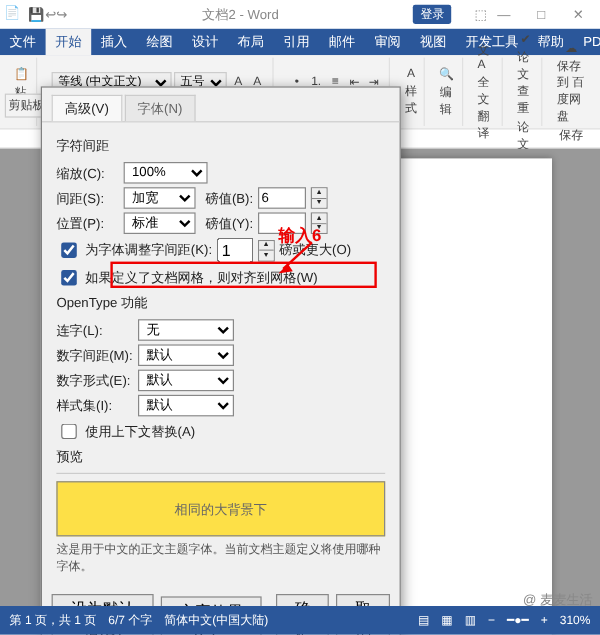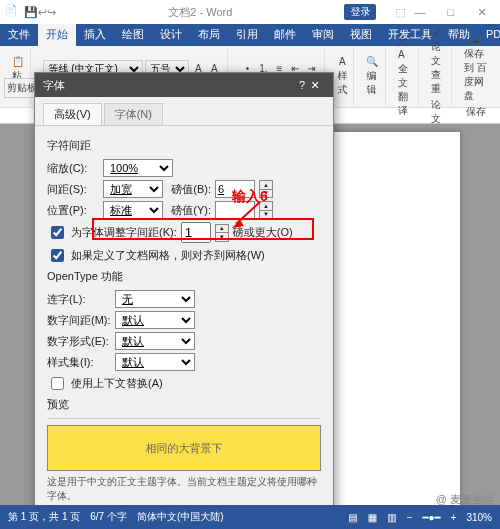--- a/index.html
+++ b/index.html
@@ -29,21 +29,21 @@
   .dlg-title .sp{flex:1;}
   .dlg-title .close{cursor:pointer;width:20px;text-align:center;}
   .dlg-tabs{display:flex;border-bottom:1px solid #ccc;padding:6px 8px 0;gap:2px;}
   .dlg-tabs .dt{padding:3px 10px;border:1px solid #ccc;border-bottom:none;background:#f8f8f8;cursor:pointer;}
   .dlg-tabs .dt:not(.active){background:#e8e8e8;color:#666;}
   .dlg-body{padding:8px 12px;}
   .section-label{margin:4px 0 6px;}
   .row{display:flex;align-items:center;margin:3px 0;gap:4px;}
   .row label{min-width:52px;text-align:left;}
   .row label.rt{min-width:44px;text-align:right;}
-  .row select,.row input[type=text]{height:18px;font-size:11px;border:1px solid #888;background:#fff;padding:0 2px;text-decoration:underline;}
+  .row select,.row input[type=text]{height:18px;font-size:11px;border:1px solid #888;background:#fff;padding:0 2px;}
   .spin{display:inline-flex;flex-direction:column;border:1px solid #888;height:18px;width:14px;}
   .spin span{flex:1;display:flex;align-items:center;justify-content:center;font-size:6px;background:#eee;cursor:pointer;}
   .spin span:first-child{border-bottom:1px solid #888;}
   .chk{display:flex;align-items:center;gap:4px;margin:3px 0;}
   .chk input{accent-color:#2b579a;}
   .hr{border-top:1px solid #ccc;margin:6px 0;}
   .preview{border:1px solid #888;height:46px;background:#fde047;display:flex;align-items:center;justify-content:center;color:#666;margin:4px 0;}
   .dlg-foot{display:flex;padding:8px;gap:6px;align-items:center;}
   .dlg-foot .sp{flex:1;}
   .btn{border:1px solid #888;background:#e9e9e9;padding:3px 12px;cursor:pointer;}
@@ -159,26 +159,20 @@
 
 <div class="clipb">剪贴板</div>
 
 <div class="ruler"></div>
 
 <div class="docarea">
   <div class="page"></div>
 </div>
 
 <div class="dialog">
-  <div class="dlg-title">
-    <span>字体</span>
-    <span class="sp"></span>
-    <span>?</span>
-    <span class="close">✕</span>
-  </div>
   <div class="dlg-tabs">
     <div class="dt active">高级(V)</div>
     <div class="dt">字体(N)</div>
   </div>
   <div class="dlg-body">
     <div class="section-label">字符间距</div>
 
     <div class="row">
       <label>缩放(C):</label>
       <select style="width:70px;"><option>100%</option></select>

